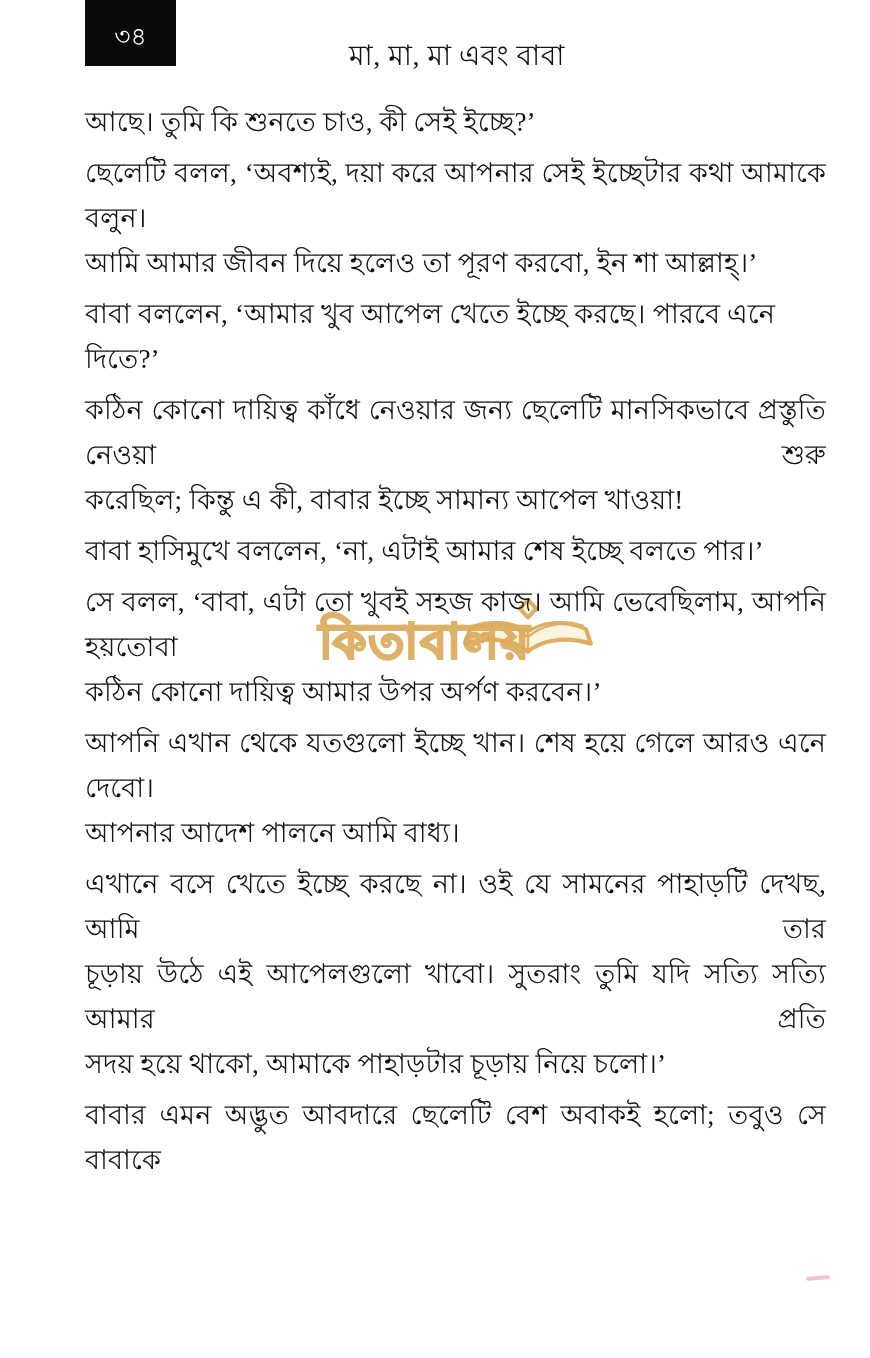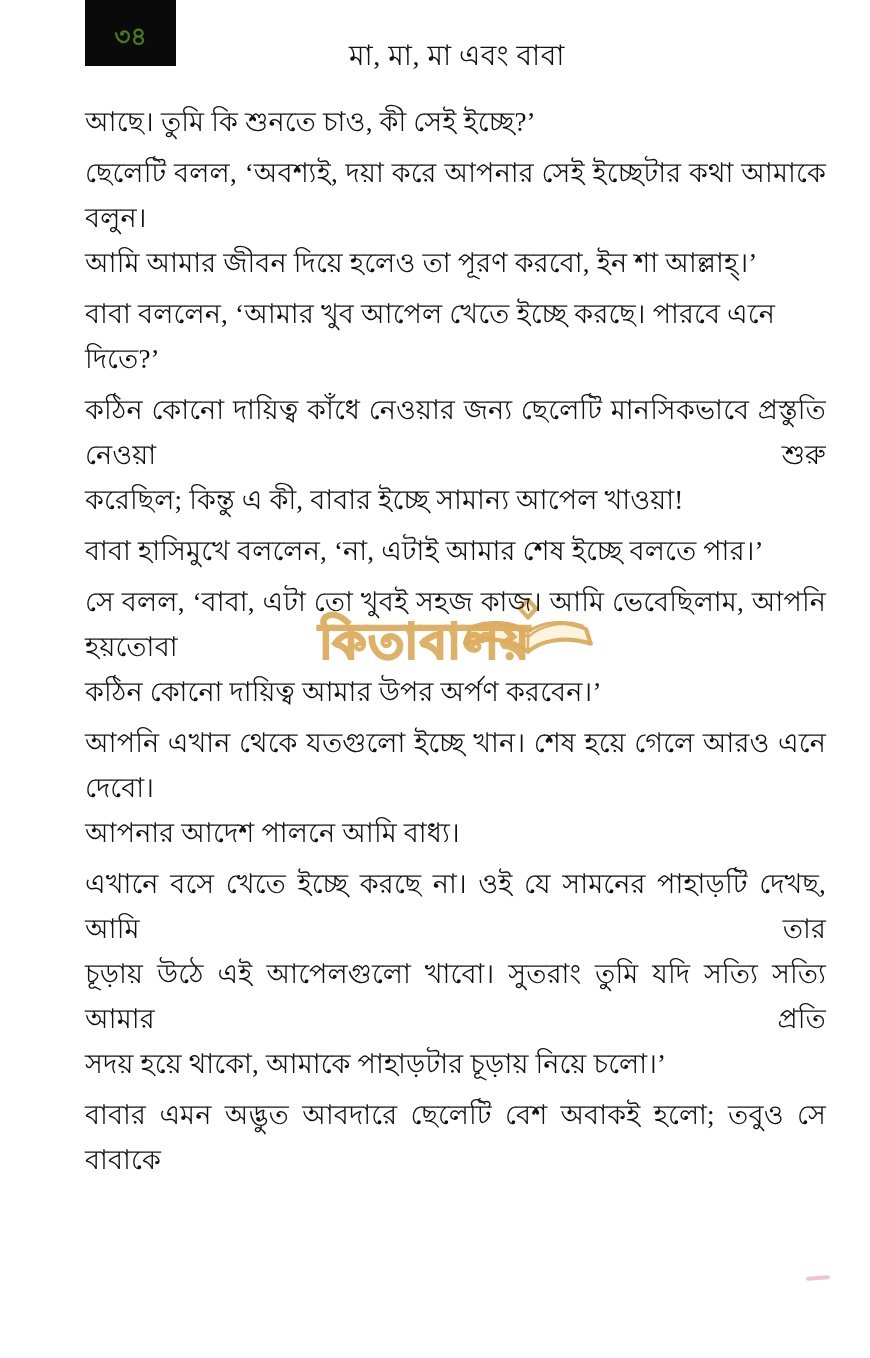--- a/index.html
+++ b/index.html
@@ -21,25 +21,24 @@
     top: 0;
     width: 91px;
     height: 66px;
     background: #0a0a0a;
     display: flex;
     align-items: center;
     justify-content: center;
     z-index: 3;
   }
   .page-number {
-    color: #4d7c0f;
+    color: #ffffff;
     font-size: 25px;
     line-height: 1;
     padding-top: 6px;
-    font-weight: bold;
   }
 
   
   .running-header {
     position: absolute;
     top: 34px;
     left: 45px;
     width: 824px;
     text-align: center;
     font-size: 28px;

